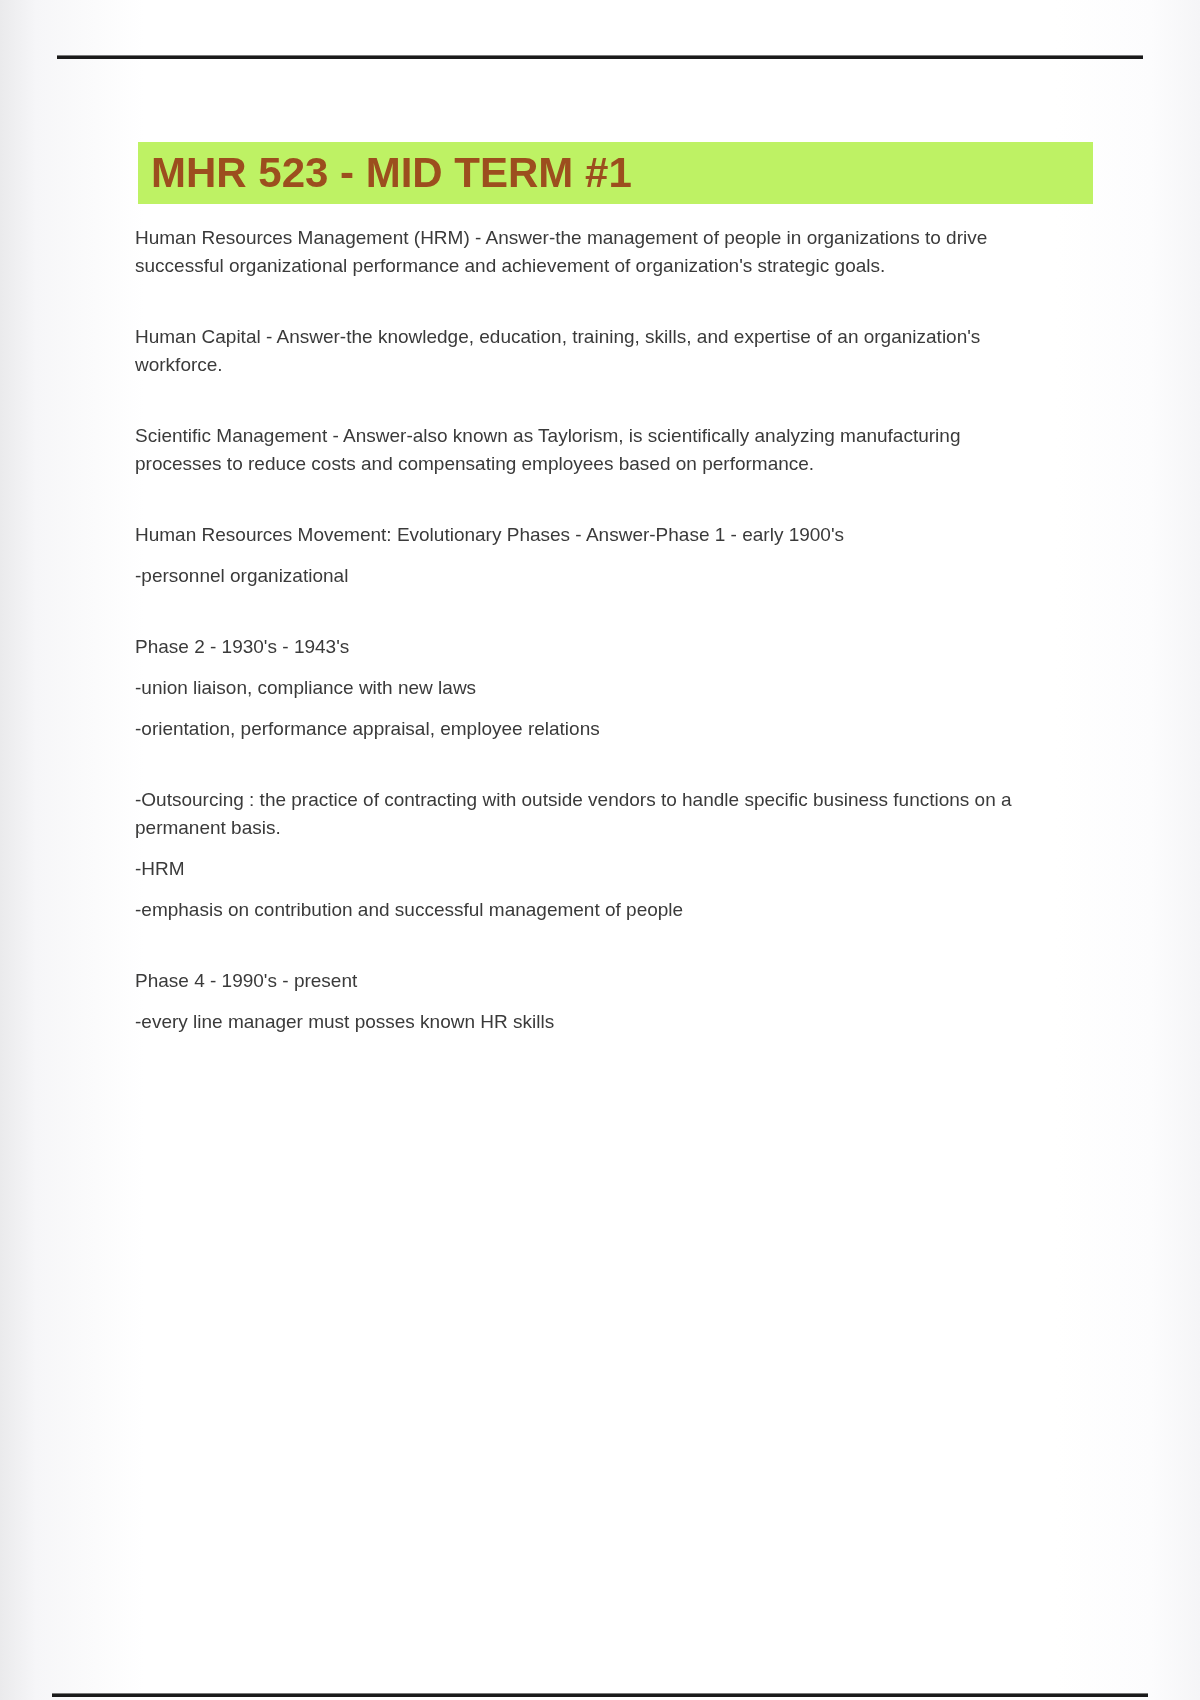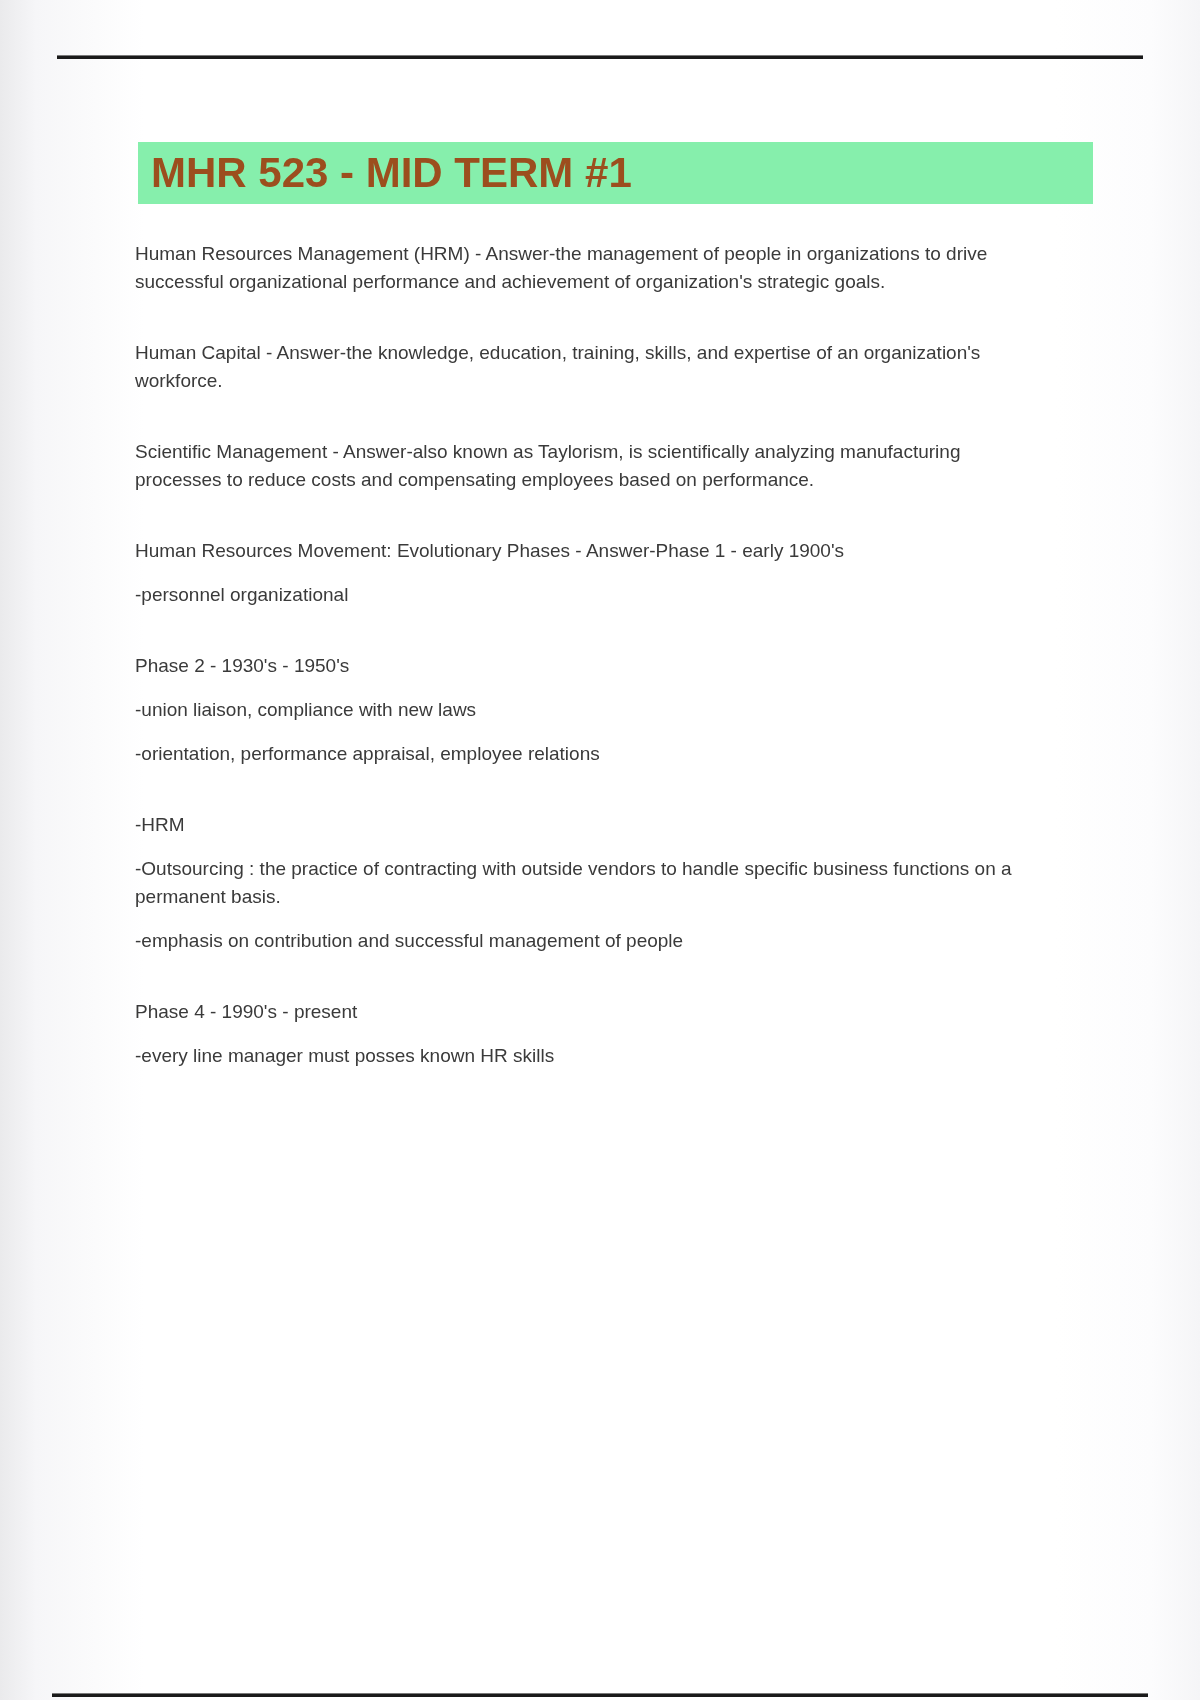--- a/index.html
+++ b/index.html
@@ -19,42 +19,42 @@
   }
   .rule-top    { left: 57px;  top: 55px;   width: 1086px; }
   .rule-bottom { left: 52px;  top: 1693px; width: 1096px; }
 
   .title-band {
     position: absolute;
     left: 138px;
     top: 142px;
     width: 955px;
     height: 62px;
-    background: #86efac;
+    background: #bef264;
   }
   .title-band h1 {
     margin: 0;
     padding: 5px 0 0 13px;
     font-size: 42px;
     line-height: 52px;
     font-weight: bold;
     color: #9c4e1e;
     letter-spacing: 0px;
     white-space: nowrap;
   }
 
   .content {
     position: absolute;
     left: 135px;
     top: 224px;
     width: 1040px;
   }
   .qa-block { margin: 0 0 43px 0; }
   .content p {
-    margin: 16px 0 13px 0;
+    margin: 0 0 13px 0;
     font-size: 19px;
     line-height: 28px;
     color: #3a3a3a;
     white-space: pre-line;
   }
 </style>
 </head>
 <body>
 
 <div class="rule rule-top"></div>
@@ -80,29 +80,29 @@
 processes to reduce costs and compensating employees based on performance.</p>
   </div>
 
 
   <div class="qa-block">
     <p>Human Resources Movement: Evolutionary Phases - Answer-Phase 1 - early 1900's</p>
     <p>-personnel organizational</p>
   </div>
 
   <div class="qa-block">
-    <p>Phase 2 - 1930's - 1950's</p>
+    <p>Phase 2 - 1930's - 1943's</p>
     <p>-union liaison, compliance with new laws</p>
     <p>-orientation, performance appraisal, employee relations</p>
   </div>
 
   <div class="qa-block">
-    <p>-HRM</p>
     <p>-Outsourcing : the practice of contracting with outside vendors to handle specific business functions on a
 permanent basis.</p>
+    <p>-HRM</p>
     <p>-emphasis on contribution and successful management of people</p>
   </div>
 
   <div class="qa-block">
     <p>Phase 4 - 1990's - present</p>
     <p>-every line manager must posses known HR skills</p>
   </div>
 
 </div>
 

